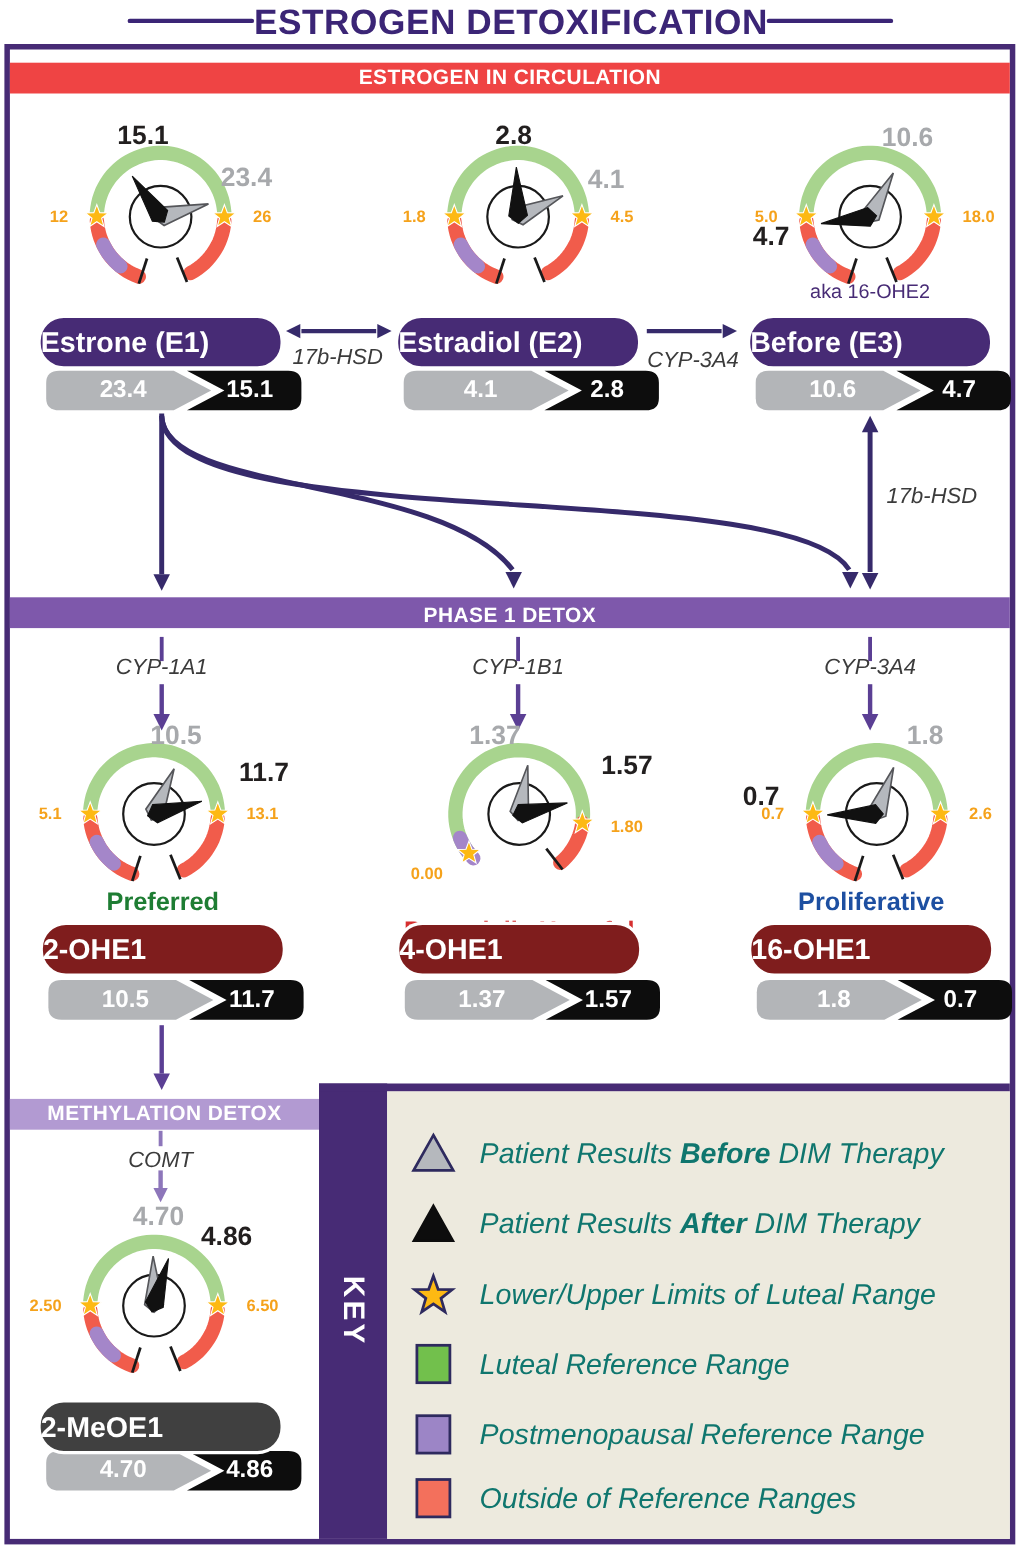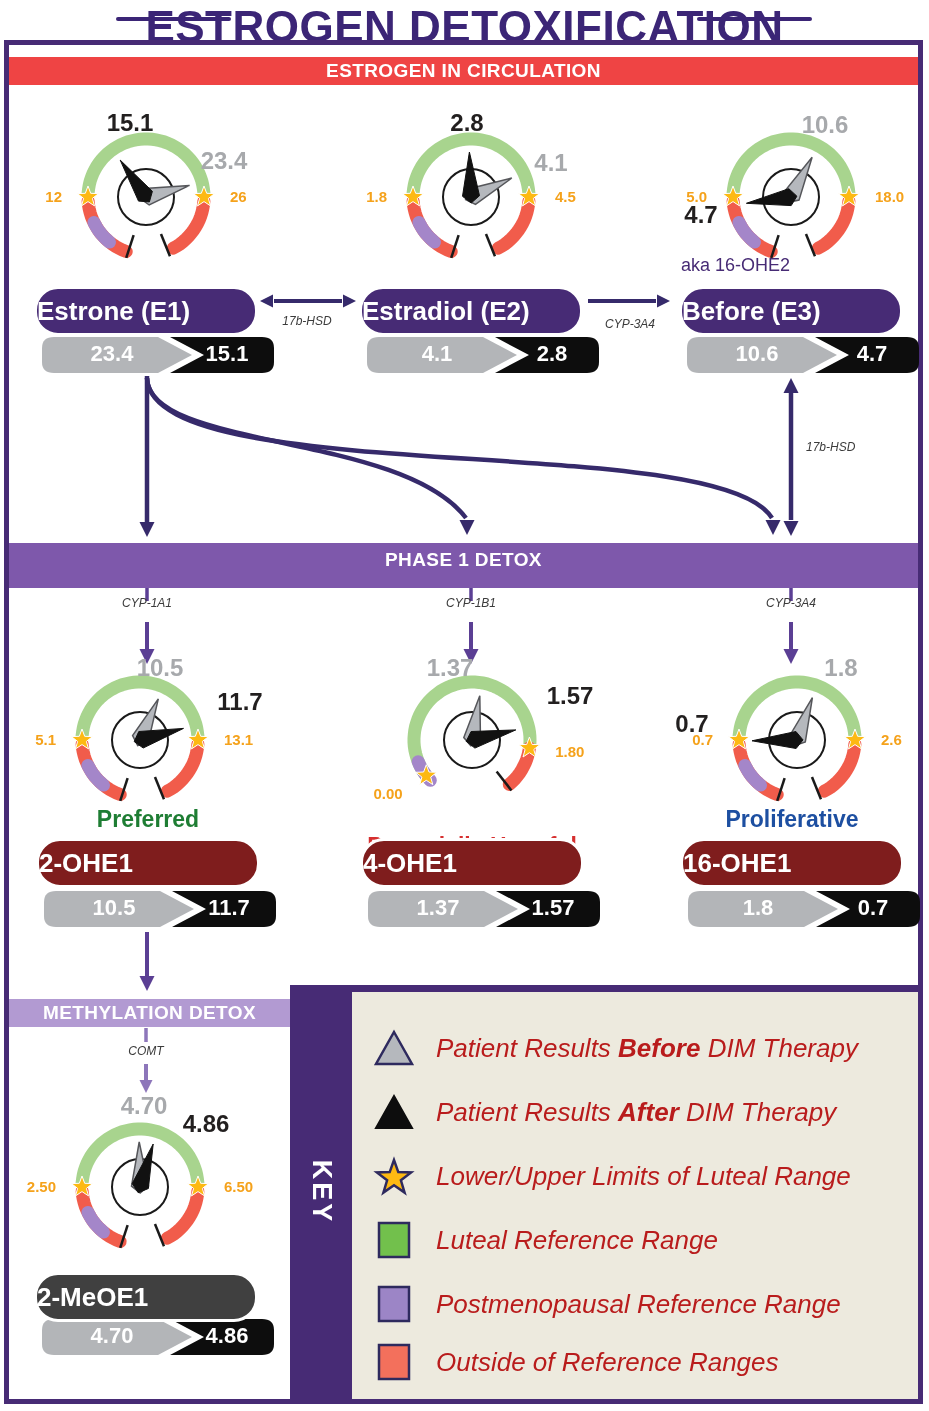--- a/index.html
+++ b/index.html
@@ -1,55 +1,55 @@
 <!DOCTYPE html>
 <html><head>
 <meta charset="utf-8">
 <style>
   html,body{margin:0;padding:0;background:#fff;}
   .page{position:relative;width:929px;height:1411px;background:#fff;overflow:hidden;
         font-family:"Liberation Sans",sans-serif;}
   .page-title{position:absolute;left:0;top:2px;width:100%;text-align:center;
-        font-size:44px;font-weight:bold;color:#3b2576;letter-spacing:.5px;}
+        font-size:32px;font-weight:bold;color:#3b2576;letter-spacing:.5px;}
   .title-dash{position:absolute;top:17px;height:4px;width:115px;background:#3b2576;border-radius:2px;}
   .frame{position:absolute;left:4px;top:40px;width:919px;height:1364px;
         border:5px solid #472b75;box-sizing:border-box;}
   .banner{position:absolute;left:9px;width:909px;height:28px;color:#fff;
         font-size:19px;font-weight:bold;letter-spacing:.4px;text-align:center;line-height:28px;z-index:3;}
   .banner-circulation{top:57px;background:#ef4444;}
-  .banner-phase1{top:543px;height:45px;line-height:33px;background:#7e58ab;}
+  .banner-phase1{top:543px;height:28px;line-height:33px;background:#7e58ab;}
   .banner-methylation{top:999px;width:281px;background:#b29ad2;}
   .key-strip{position:absolute;left:290px;top:985px;width:62px;height:414px;background:#472b75;z-index:2;}
   .key-top-border{position:absolute;left:290px;top:985px;width:628px;height:7px;background:#472b75;z-index:3;}
   .key-label{position:absolute;left:50%;top:50%;transform:translate(-50%,-50%) rotate(90deg);
         color:#fff;font-size:27px;font-weight:bold;letter-spacing:3px;}
   .key-panel{position:absolute;left:352px;top:992px;width:566px;height:407px;background:#edeade;z-index:2;}
   .key-row{position:absolute;left:0;width:100%;height:44px;}
   .key-icon{position:absolute;left:20px;top:0;width:44px;height:44px;}
   .key-text{position:absolute;left:84px;top:0;right:6px;line-height:44px;font-size:26px;
-        font-style:italic;color:#b91c1c;white-space:nowrap;}
+        font-style:italic;color:#0f766e;white-space:nowrap;}
   .key-text b{font-weight:bold;}
   .overlay{position:absolute;left:0;top:0;z-index:1;}
-  .enzyme{position:absolute;font-size:12px;font-style:italic;color:#3b3b3b;text-align:center;z-index:2;}
+  .enzyme{position:absolute;font-size:20px;font-style:italic;color:#3b3b3b;text-align:center;z-index:2;}
   .gauge{position:absolute;width:260px;height:170px;z-index:2;}
   .gauge svg{display:block;}
   .pill{position:absolute;width:218px;height:44px;border:3px solid #fff;border-radius:24px;
         box-sizing:content-box;color:#fff;font-size:26px;font-weight:bold;
         line-height:44px;z-index:3;}
   .pill-dark{background:#472b75;}
   .pill-mid{background:#7f1d1d;}
   .pill-light{background:#404040;}
   .vbar{position:absolute;width:236px;height:38px;z-index:2;}
   .vbar svg{position:absolute;left:0;top:0;}
   .vbar span{position:absolute;top:0;height:38px;line-height:36px;color:#fff;
         font-size:22px;font-weight:bold;text-align:center;}
   .vbar .v-before{left:8px;width:128px;}
   .vbar .v-after{left:146px;width:82px;}
   .caption{position:absolute;width:280px;text-align:center;font-size:23px;font-weight:600;z-index:2;}
-  .note{position:absolute;width:220px;text-align:left;font-size:18px;color:#472b75;z-index:2;}
+  .note{position:absolute;width:220px;text-align:center;font-size:18px;color:#472b75;z-index:2;}
   text{font-family:"Liberation Sans",sans-serif;}
 </style>
 </head>
 <body>
 
 <div class="page">
   <div class="title-dash" style="left:116px"></div>
   <div class="page-title">ESTROGEN DETOXIFICATION</div>
   <div class="title-dash" style="left:697px"></div>
 

